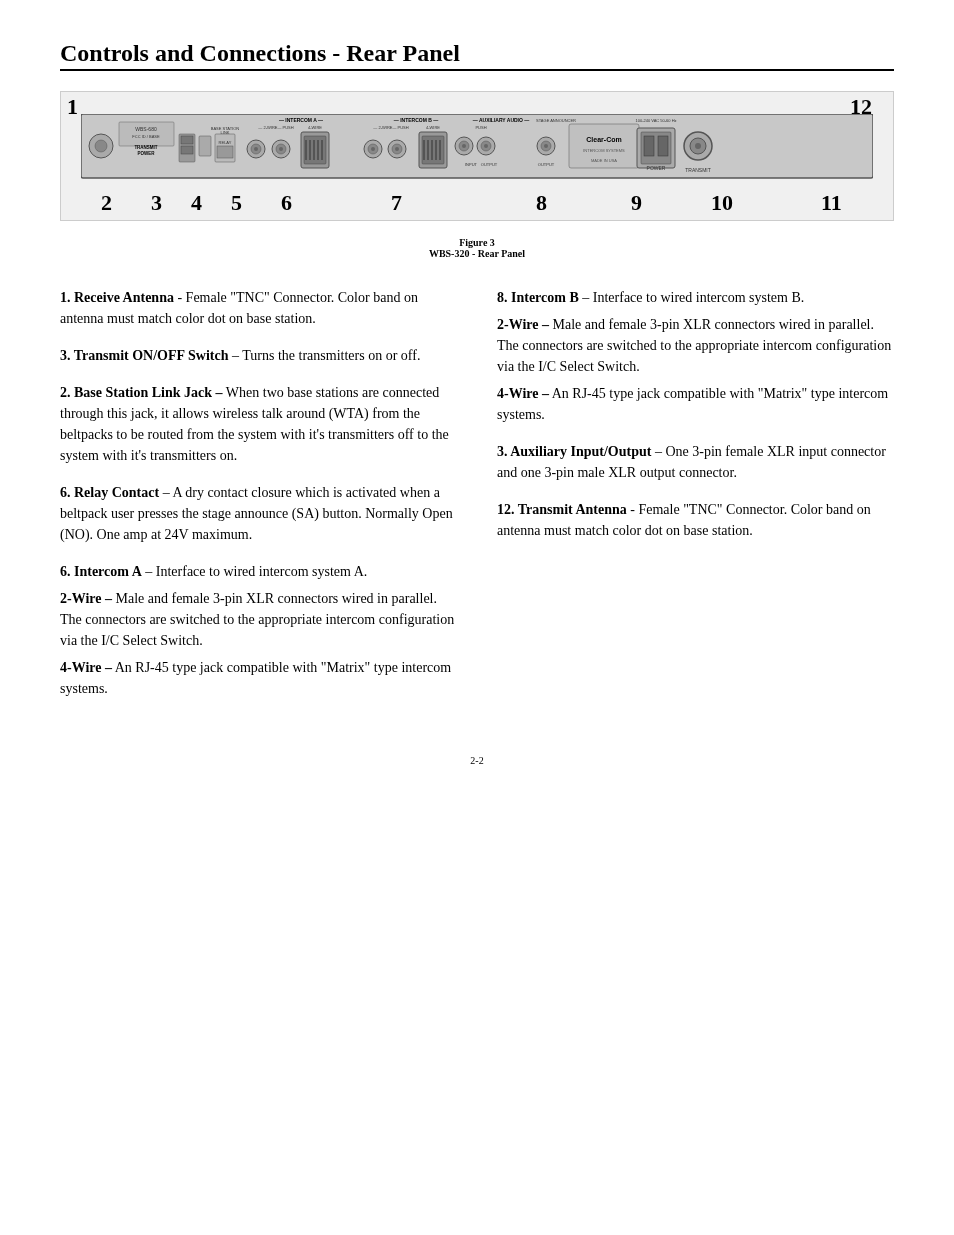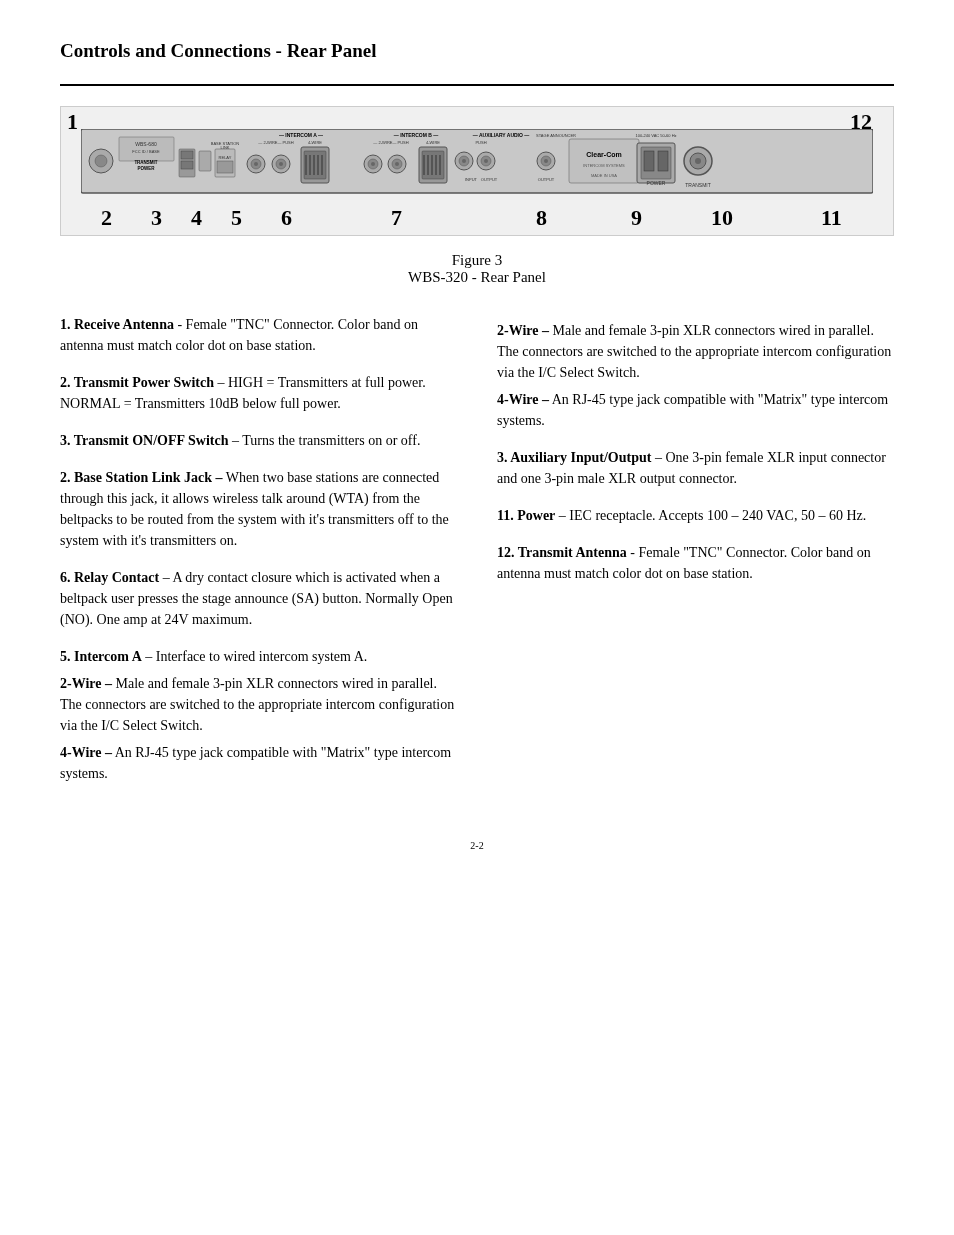--- a/index.html
+++ b/index.html
@@ -6,23 +6,23 @@
     body {
       font-family: "Times New Roman", Times, serif;
       font-size: 14px;
       background: #ffffff;
       color: #000000;
       width: 954px;
       min-height: 1235px;
       padding: 40px 60px;
     }
     .page-title {
-      font-size: 19px;
-      font-weight: bold;
-      margin-bottom: 22px;
+      font-size: 24px;
+      font-weight: bold;
+      margin-bottom: 2px;
     }
     .title-underline {
       border-bottom: 2px solid #000;
       margin-bottom: 20px;
     }
     
     .diagram-container {
       border: 1px solid #ccc;
       background: #f0f0f0;
       margin-bottom: 16px;
@@ -49,23 +49,23 @@
     .num-4 { bottom: 4px; left: 130px; }
     .num-5 { bottom: 4px; left: 170px; }
     .num-6 { bottom: 4px; left: 220px; }
     .num-7 { bottom: 4px; left: 330px; }
     .num-8 { bottom: 4px; left: 475px; }
     .num-9 { bottom: 4px; left: 570px; }
     .num-10 { bottom: 4px; left: 650px; }
     .num-11 { bottom: 4px; left: 760px; }
     .figure-caption {
       text-align: center;
-      font-weight: normal;
+      font-weight: bold;
       margin-bottom: 28px;
-      font-size: 15px;
+      font-size: 10px;
     }
     
     .two-col {
       display: flex;
       gap: 40px;
     }
     .col-left {
       flex: 1;
     }
     .col-right {
@@ -228,60 +228,55 @@
 </div>
 
 <div class="two-col">
 
   <div class="col-left">
 
     <div class="item">
       <p><span class="item-title">1. Receive Antenna</span> - Female "TNC" Connector. Color band on antenna must match color dot on base station.</p>
     </div>
 
-    <div class="item">
-      <p><span class="item-title">2. Transmit Power Switch</span> – HIGH = Transmitters at full power. NORMAL = Transmitters 10dB below full power.</p>
-    </div>
 
     <div class="item">
       <p><span class="item-title">3. Transmit ON/OFF Switch</span> – Turns the transmitters on or off.</p>
     </div>
 
 
     <div class="item">
       <p><span class="item-title">2. Base Station Link Jack –</span> When two base stations are connected through this jack, it allows wireless talk around (WTA) from the beltpacks to be routed from the system with it's transmitters off to the system with it's transmitters on.</p>
     </div>
 
     <div class="item">
       <p><span class="item-title">6. Relay Contact</span> – A dry contact closure which is activated when a beltpack user presses the stage announce (SA) button. Normally Open (NO). One amp at 24V maximum.</p>
     </div>
 
     <div class="item">
-      <p><span class="item-title">5. Intercom A</span> – Interface to wired intercom system A.</p>
+      <p><span class="item-title">6. Intercom A</span> – Interface to wired intercom system A.</p>
       <p class="item-sub"><span class="sub-title">2-Wire –</span> Male and female 3-pin XLR connectors wired in parallel. The connectors are switched to the appropriate intercom configuration via the I/C Select Switch.</p>
       <p class="item-sub"><span class="sub-title">4-Wire –</span> An RJ-45 type jack compatible with "Matrix" type intercom systems.</p>
     </div>
 
   </div>
 
   <div class="col-right">
 
     <div class="item">
+      <p><span class="item-title">8. Intercom B</span> – Interface to wired intercom system B.</p>
       <p class="item-sub"><span class="sub-title">2-Wire –</span> Male and female 3-pin XLR connectors wired in parallel. The connectors are switched to the appropriate intercom configuration via the I/C Select Switch.</p>
       <p class="item-sub"><span class="sub-title">4-Wire –</span> An RJ-45 type jack compatible with "Matrix" type intercom systems.</p>
     </div>
 
     <div class="item">
       <p><span class="item-title">3. Auxiliary Input/Output</span> – One 3-pin female XLR input connector and one 3-pin male XLR output connector.</p>
     </div>
 
 
-    <div class="item">
-      <p><span class="item-title">11. Power</span> – IEC receptacle. Accepts 100 – 240 VAC, 50 – 60 Hz.</p>
-    </div>
 
     <div class="item">
       <p><span class="item-title">12. Transmit Antenna</span> - Female "TNC" Connector. Color band on antenna must match color dot on base station.</p>
     </div>
 
   </div>
 </div>
 
 <div class="page-number">2-2</div>
 

